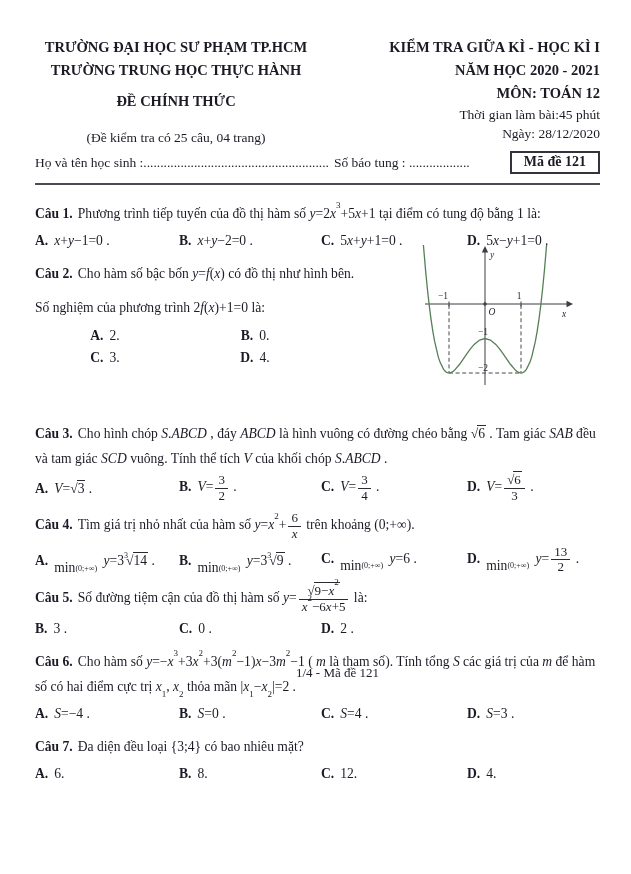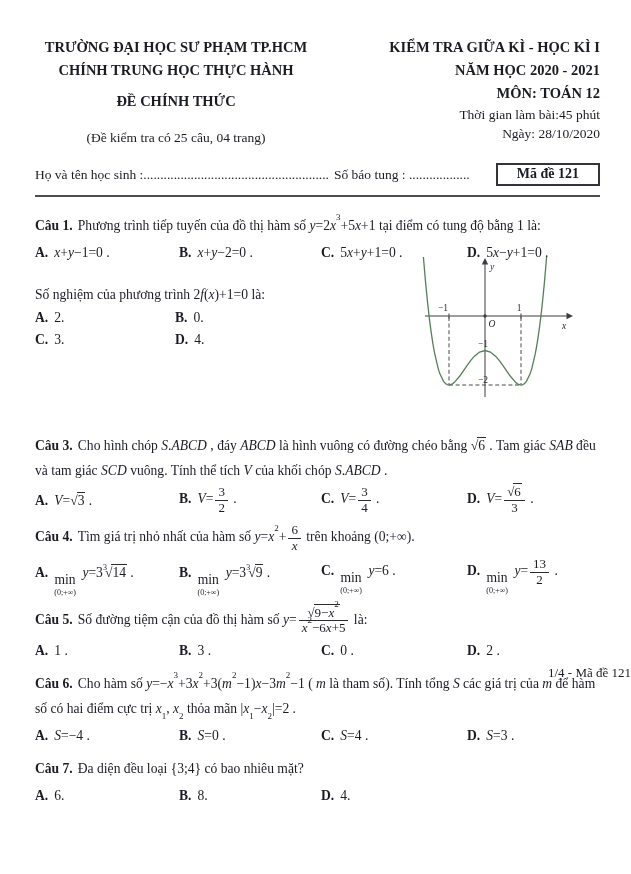--- a/index.html
+++ b/index.html
@@ -15,31 +15,31 @@
   .header { display:flex; }
   .h-left  { width:282px; text-align:center; }
   .h-right { flex:1; text-align:right; padding-left:8px; }
   .hb  { font-weight:bold; font-size:14.5px; line-height:23px; }
   .hb3 { font-weight:bold; font-size:14.5px; line-height:23px; margin-top:8px; }
   .hi  { font-size:13.5px; line-height:20px; }
   .h-left .hi { margin-top:15px; }
   .h-right .hi { line-height:19px; }
 
   
-  .student-line { display:flex; align-items:center; margin-top:15px; font-size:13.5px; }
+  .student-line { display:flex; align-items:center; margin-top:3px; font-size:13.5px; }
   .student-line .sbd { margin-left:5px; }
-  .code-box { margin-left:auto; border:2px solid #33333d; padding:1px 19px 2px; font-weight:bold; font-size:14px; white-space:nowrap; }
+  .code-box { margin-left:auto; border:2px solid #33333d; padding:1px 12px 2px; font-weight:bold; font-size:14px; white-space:nowrap; }
   .rule { border-top:2.2px solid #4c4c55; margin-top:9px; }
 
   
   .questions { margin-top:16px; font-size:13.6px; line-height:25px; }
   .q { margin-bottom:8px; }
   .qlabel { font-weight:bold; margin-right:5px; }
   .answers4 { display:grid; grid-template-columns:144px 142px 146px 1fr; align-items:center; margin:2px 0 6px; min-height:25px; }
-  .answers2 { display:grid; grid-template-columns:140px 160px; line-height:22px; }
+  .answers2 { display:grid; grid-template-columns:140px 160px; margin-top:5px; line-height:22px;text-align:center; }
   .ans b { margin-right:6px; }
 
   .q2 { display:flex; min-height:150px; margin-bottom:10px; }
   .q2-left { flex:1; }
   .q2 .stem2 { margin-top:9px; }
   .graph { margin-left:auto; margin-right:26px; margin-top:-16px; flex:none; }
   svg text { fill:#2a2a33; font-size:9.5px; font-family:"Liberation Serif","DejaVu Serif",serif; }
   svg text.it { font-style:italic; }
 
   
@@ -47,44 +47,44 @@
   .math i { font-style:italic; }
   sup, sub { font-size:9px; line-height:0; position:relative; }
   sup { top:-4.5px; } sub { top:2.5px; }
   .frac { display:inline-block; vertical-align:middle; text-align:center; line-height:1.12; font-size:13px; margin:0 2px; }
   .frac .num, .frac .den { display:block; padding:0 3px; }
   .frac .den { border-top:1.2px solid #2a2a33; }
   .sqrt { white-space:nowrap; }
   .rsign { letter-spacing:-1px; }
   .rad { border-top:1.1px solid #2a2a33; padding:0 1px; }
   .ridx { font-size:8px; vertical-align:7px; margin-right:-2px; }
-  .munder { display:inline-flex; flex-direction:column; align-items:center; vertical-align:-7px; line-height:1.1; margin-right:3px; }
+  .munder { display:inline-flex; align-items:center; vertical-align:-7px; line-height:1.1; margin-right:3px; }
   .munder .ubot { font-size:8px; margin-top:1px; }
   .up { font-style:normal; }
 
-  .footer { position:absolute; left:0; right:0; bottom:26px; text-align:right; font-size:13px;padding-left:44px; }
+  .footer { position:absolute; left:0; right:0; bottom:26px; text-align:center; font-size:13px;padding-left:44px; }
 </style>
 </head>
 <body>
 
 <div class="page">
 
   <div class="header">
     <div class="h-left">
       <div class="hb">TRƯỜNG ĐẠI HỌC SƯ PHẠM TP.HCM</div>
-      <div class="hb">CHÍNH TRUNG HỌC THỰC HÀNH</div>
+      <div class="hb">TRƯỜNG TRUNG HỌC THỰC HÀNH</div>
       <div class="hb3">ĐỀ CHÍNH THỨC</div>
       <div class="hi">(Đề kiểm tra có 25 câu, 04 trang)</div>
     </div>
     <div class="h-right">
       <div class="hb">KIỂM TRA GIỮA KÌ - HỌC KÌ I</div>
       <div class="hb">NĂM HỌC 2020 - 2021</div>
       <div class="hb">MÔN: TOÁN 12</div>
       <div class="hi">Thời gian làm bài:45 phút</div>
-      <div class="hi">Ngày: 28/10/2020</div>
+      <div class="hi">Ngày: 28/12/2020</div>
     </div>
   </div>
 
   <div class="student-line">
     <span>Họ và tên học sinh :.......................................................</span>
     <span class="sbd">Số báo tung : ..................</span>
     <span class="code-box">Mã đề 121</span>
   </div>
   <div class="rule"></div>
 
@@ -95,20 +95,21 @@
       <div class="answers4">
         <span class="ans"><b>A.</b><span><span class="math"><i>x</i>+<i>y</i>−1=0</span> .</span></span>
         <span class="ans"><b>B.</b><span><span class="math"><i>x</i>+<i>y</i>−2=0</span> .</span></span>
         <span class="ans"><b>C.</b><span><span class="math">5<i>x</i>+<i>y</i>+1=0</span> .</span></span>
         <span class="ans"><b>D.</b><span><span class="math">5<i>x</i>−<i>y</i>+1=0</span> .</span></span>
       </div>
     </div>
 
     <div class="q q2">
       <div class="q2-left">
+        <div class="stem"><b class="qlabel">Câu 2.</b><span>Cho hàm số bậc bốn <span class="math"><i>y</i>=<i>f</i>(<i>x</i>)</span> có đồ thị như hình bên.</span></div>
         <div class="stem stem2"><span>Số nghiệm của phương trình <span class="math">2<i>f</i>(<i>x</i>)+1=0</span> là:</span></div>
         <div class="answers2">
           <span class="ans"><b>A.</b><span>2.</span></span>
           <span class="ans"><b>B.</b><span>0.</span></span>
           <span class="ans"><b>C.</b><span>3.</span></span>
           <span class="ans"><b>D.</b><span>4.</span></span>
         </div>
       </div>
       <svg class="graph" width="152" height="142" viewBox="0 0 152 142">
         <g stroke="#3d3d44" fill="none" stroke-width="1">
@@ -162,21 +163,20 @@
         <span class="ans"><b>D.</b><span><span class="math"><span class="munder">
                   <span class="utop"><span class="up">min</span></span>
                   <span class="ubot">(0;+∞)</span>
                 </span> <i>y</i>=<span class="frac"><span class="num">13</span><span class="den">2</span></span></span> .</span></span>
       </div>
     </div>
 
     <div class="q">
       <div class="stem"><b class="qlabel">Câu 5.</b><span>Số đường tiệm cận của đồ thị hàm số <span class="math"><i>y</i>=<span class="frac"><span class="num"><span class="sqrt"><span class="rsign">√</span><span class="rad">9−<i>x</i><sup>2</sup></span></span></span><span class="den"><i>x</i><sup>2</sup>−6<i>x</i>+5</span></span></span> là:</span></div>
       <div class="answers4">
-        <span class="ans"><b>A.</b><span>1 .</span></span>
         <span class="ans"><b>B.</b><span>3 .</span></span>
         <span class="ans"><b>C.</b><span>0 .</span></span>
         <span class="ans"><b>D.</b><span>2 .</span></span>
       </div>
     </div>
 
     <div class="q">
       <div class="stem"><b class="qlabel">Câu 6.</b><span>Cho hàm số <span class="math"><i>y</i>=−<i>x</i><sup>3</sup>+3<i>x</i><sup>2</sup>+3(<i>m</i><sup>2</sup>−1)<i>x</i>−3<i>m</i><sup>2</sup>−1</span> ( <span class="math"><i>m</i></span> là tham số). Tính tổng <span class="math"><i>S</i></span> các giá trị của <span class="math"><i>m</i></span> để hàm số có hai điểm cực trị <span class="math"><i>x</i><sub>1</sub></span>, <span class="math"><i>x</i><sub>2</sub></span> thỏa mãn <span class="math">|<i>x</i><sub>1</sub>−<i>x</i><sub>2</sub>|=2</span> .</span></div>
       <div class="answers4">
         <span class="ans"><b>A.</b><span><span class="math"><i>S</i>=−4</span> .</span></span>
@@ -184,20 +184,21 @@
         <span class="ans"><b>C.</b><span><span class="math"><i>S</i>=4</span> .</span></span>
         <span class="ans"><b>D.</b><span><span class="math"><i>S</i>=3</span> .</span></span>
       </div>
     </div>
 
     <div class="q">
       <div class="stem"><b class="qlabel">Câu 7.</b><span>Đa diện đều loại <span class="math">{3;4}</span> có bao nhiêu mặt?</span></div>
       <div class="answers4">
         <span class="ans"><b>A.</b><span>6.</span></span>
         <span class="ans"><b>B.</b><span>8.</span></span>
+        <span class="ans"><b>C.</b><span>12.</span></span>
         <span class="ans"><b>D.</b><span>4.</span></span>
       </div>
     </div>
 
   </div>
 
   <div class="footer">1/4 - Mã đề 121</div>
 </div>
 
 </body></html>

